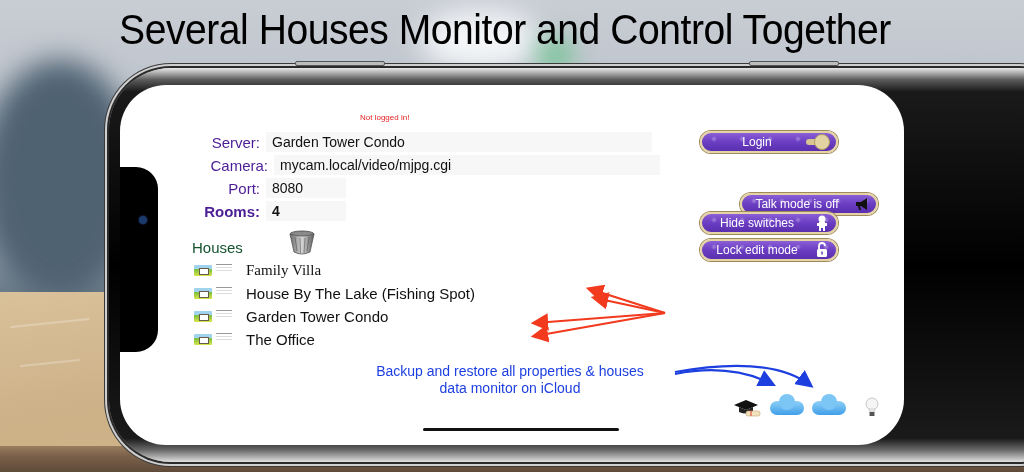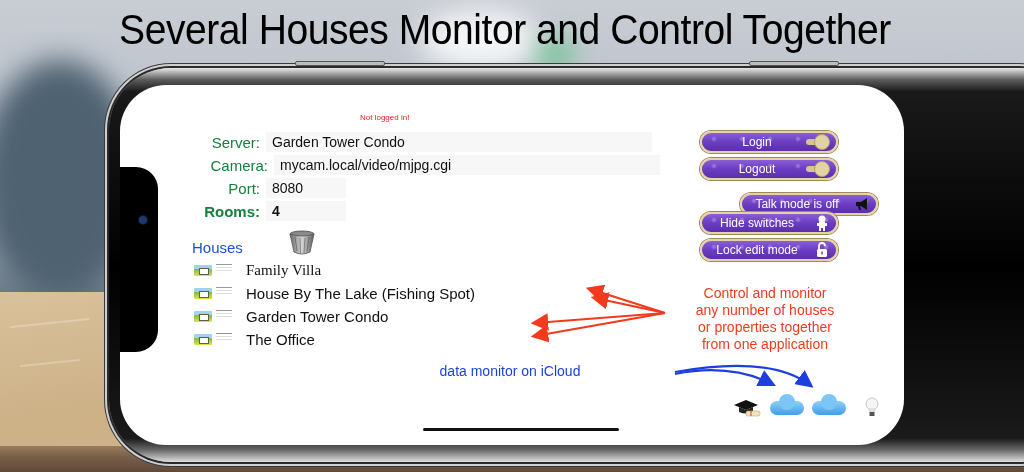--- a/index.html
+++ b/index.html
@@ -37,24 +37,24 @@
   .notch {
     position: absolute; left: -4px; top: 82px; width: 42px; height: 185px;
     background: #000; border-radius: 0 22px 22px 0;
   }
   .camera-dot { position: absolute; left: 19px; top: 131px; width: 8px; height: 8px; border-radius: 50%; background: #1b3a6a; box-shadow: 0 0 0 1px #0b1630; }
   .home-bar { position: absolute; left: 303px; top: 343px; width: 196px; height: 3px; background: #111; border-radius: 2px; }
 
   .status-msg { position: absolute; left: 240px; top: 28px; font-size: 8px; color: #e52222; }
 
   .form-row { position: absolute; display: flex; align-items: center; }
-  .form-label { width: 86px; text-align: right; font-size: 15px; color: #15803d; padding-right: 6px; }
+  .form-label { width: 86px; text-align: right; font-size: 15px; color: #4c1d95; padding-right: 6px; }
   .form-field { height: 20px; background: #f7f7f8; font-size: 14px; color: #111; padding-left: 6px; line-height: 20px; }
 
-  .houses-label { position: absolute; left: 72px; top: 154px; font-size: 15px; color: #1d4ed8; }
+  .houses-label { position: absolute; left: 72px; top: 154px; font-size: 15px; color: #14532d; }
   .trash-icon { position: absolute; left: 168px; top: 145px; width: 28px; height: 24px; }
 
   .house-row { position: absolute; left: 74px; display: flex; align-items: center; height: 20px; }
   .house-thumb { width: 42px; height: 14px; position: relative; margin-right: 10px; }
   .house-thumb .pic { position: absolute; left: 0; top: 2px; width: 18px; height: 11px;
     background: linear-gradient(180deg, #9fd3ee 0%, #9fd3ee 40%, #7cbf3a 41%, #d9e64a 100%); border-radius: 1px; }
   .house-thumb .pic::after { content: ""; position: absolute; left: 5px; top: 3px; width: 8px; height: 5px; background: #fff; border: 1px solid #6a5a4a; }
   .house-thumb .txt { position: absolute; left: 22px; top: 1px; width: 16px; height: 1px; background: #999; box-shadow: 0 3px 0 #ddd, 0 6px 0 #ddd; }
   .house-name { font-size: 15px; color: #111; }
 
@@ -173,26 +173,20 @@
         </div>
       <span class="house-name">The Office</span>
     </div>
 
     <div class="purple-btn" style="top:46px;">
       <span>Login</span>
       <span class="btn-icon" style="right:10px;">
           <span class="key-shape"></span>
         </span>
     </div>
-    <div class="purple-btn" style="top:73px;">
-      <span>Logout</span>
-      <span class="btn-icon" style="right:10px;">
-          <span class="key-shape"></span>
-        </span>
-    </div>
     <div class="purple-btn" style="top:108px;margin-left:40px;">
       <span>Talk mode is off</span>
       <span class="btn-icon">
         <svg width="16" height="14" viewBox="0 0 16 14">
             <path d="M2 5 L7 5 L13 1 L13 13 L7 9 L2 9 Z" fill="#111"></path>
             <path d="M4 9 L5 13 L7 13 L6 9 Z" fill="#111"></path>
           </svg>
       </span>
     </div>
     <div class="purple-btn" style="top:127px;">
@@ -212,27 +206,22 @@
       <span>Lock edit mode</span>
       <span class="btn-icon">
         <svg width="12" height="16" viewBox="0 0 12 16">
             <path d="M3 7 L3 4 Q3 1 6 1 Q9 1 9 4" fill="none" stroke="#fff" stroke-width="1.8"></path>
             <rect x="1" y="7" width="10" height="8" rx="1.5" fill="#fff"></rect>
             <rect x="5.3" y="9.5" width="1.4" height="3" fill="#5a2fae"></rect>
           </svg>
       </span>
     </div>
 
-    <div class="annotation-red">
-      <div>Control and monitor</div>
-      <div>any number of houses</div>
-      <div>or properties together</div>
-      <div>from one application</div>
-    </div>
     <div class="annotation-blue">
+      <div>Backup and restore all properties &amp; houses</div>
       <div>data monitor on iCloud</div>
     </div>
 
     <svg class="arrows" width="784" height="360">
       <defs>
         <marker id="ar" markerWidth="8" markerHeight="8" refX="6" refY="4" orient="auto">
             <path d="M0 0 L8 4 L0 8 Z" fill="#f23a1e"></path>
           </marker>
         <marker id="ab" markerWidth="8" markerHeight="8" refX="6" refY="4" orient="auto">
             <path d="M0 0 L8 4 L0 8 Z" fill="#1d3fe0"></path>

